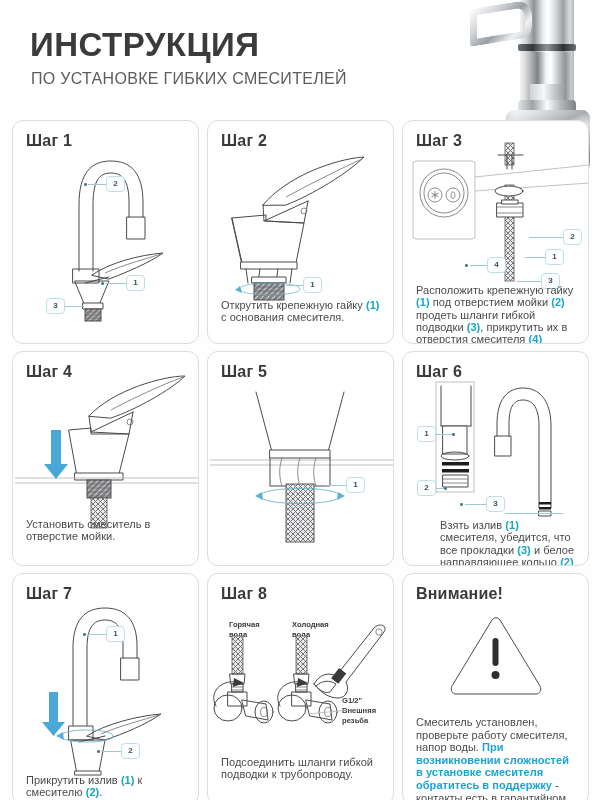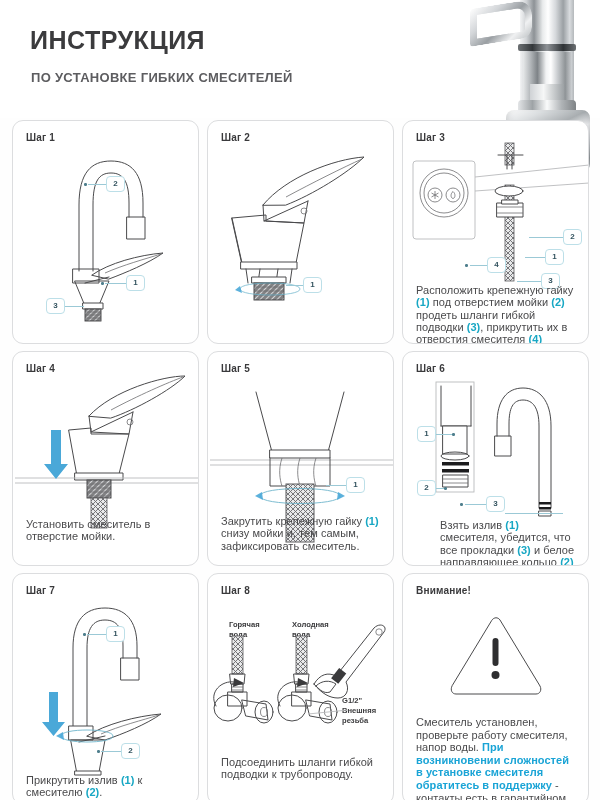--- a/index.html
+++ b/index.html
@@ -22,31 +22,31 @@
   
   #header {
     position: absolute;
     left: 0; top: 0;
     width: 600px; height: 118px;
     background: #ffffff;
   }
   #title {
     position: absolute;
     left: 30px; top: 26px;
-    font-size: 25px;
+    font-size: 33px;
     font-weight: 800;
     letter-spacing: 0.5px;
     color: #3b3b3d;
     font-family: "Liberation Sans", sans-serif;
   }
   #subtitle {
     position: absolute;
     left: 31px; top: 70px;
-    font-size: 13px;
-    font-weight: 700;
+    font-size: 16px;
+    font-weight: 400;
     letter-spacing: 0.3px;
     color: #5d5d60;
   }
 
   
   #hero-photo {
     position: absolute;
     right: 0; top: -4px;
     width: 132px; height: 235px;
     overflow: hidden;
@@ -153,21 +153,21 @@
   .card {
     position: relative;
     background: #ffffff;
     border: 1px solid #dcdddf;
     border-radius: 11px;
     overflow: hidden;
   }
   .card-title {
     position: absolute;
     left: 13px; top: 11px;
-    font-size: 10px;
+    font-size: 16px;
     font-weight: 700;
     color: #3a3a3c;
     letter-spacing: 0.2px;
   }
   .card-figure {
     position: absolute;
     left: 0; top: 22px;
     width: 100%;
   }
   .card-caption {
@@ -329,20 +329,23 @@
           <rect class="mesh-dark" x="46" y="140" width="30" height="17"></rect>
           <path class="ln-thin" d="M46 144 H76 M46 148 H76 M46 152 H76"></path>
 
           <path class="ln-blue" d="M32 146 C32 138 92 138 92 146 C92 154 32 154 32 146" stroke-dasharray="0" opacity=".85"></path>
           <path class="arrow-blue" d="M32 143 L27 147 L34 150 Z" opacity=".9"></path>
         </svg>
       </div>
       <div class="badge" style="left:95px; top:156px;">1</div>
       <div class="leader" style="left:78px; top:164px; width:17px;"></div>
 
+      <div class="card-caption" style="top:178px;">
+        <span><span>Открутить крепежную гайку </span><span class="hl">(1)</span><span> с основания смесителя.</span></span>
+      </div>
     </div>
 
     <div class="card">
       <div class="card-title">Шаг 3</div>
       <div class="card-figure">
         <svg width="187" height="140" viewBox="0 0 187 140">
 
           <rect class="ln-light" x="10" y="18" width="62" height="78" rx="3"></rect>
           <circle class="ln-thin" cx="41" cy="50" r="24"></circle>
           <circle class="ln-thin" cx="41" cy="50" r="20"></circle>
@@ -435,23 +438,20 @@
           <rect fill="url(#hosepat)" stroke="#5a5a5d" stroke-width="1" x="78" y="110" width="28" height="58"></rect>
 
           <path class="ln-blue" d="M52 122 C52 112 132 112 132 122 C132 132 52 132 52 122"></path>
           <path class="arrow-blue" d="M54 118 L47 122 L55 126 Z" opacity=".9"></path>
           <path class="arrow-blue" d="M130 118 L137 122 L129 126 Z" opacity=".9"></path>
         </svg>
       </div>
       <div class="badge" style="left:138px; top:125px;">1</div>
       <div class="leader" style="left:118px; top:133px; width:20px;"></div>
 
-      <div class="card-caption" style="top:163px;">
-        <span><span>Закрутить крепежную гайку </span><span class="hl">(1)</span><span> снизу мойки и, тем самым, зафиксировать смеситель.</span></span>
-      </div>
     </div>
 
     <div class="card">
       <div class="card-title">Шаг 6</div>
       <div class="card-figure">
         <svg width="187" height="160" viewBox="0 0 187 160">
 
           <rect class="ln-light" x="33" y="8" width="38" height="110"></rect>
 
           <path class="ln" d="M38 12 L38 52 M68 12 L68 52"></path>

